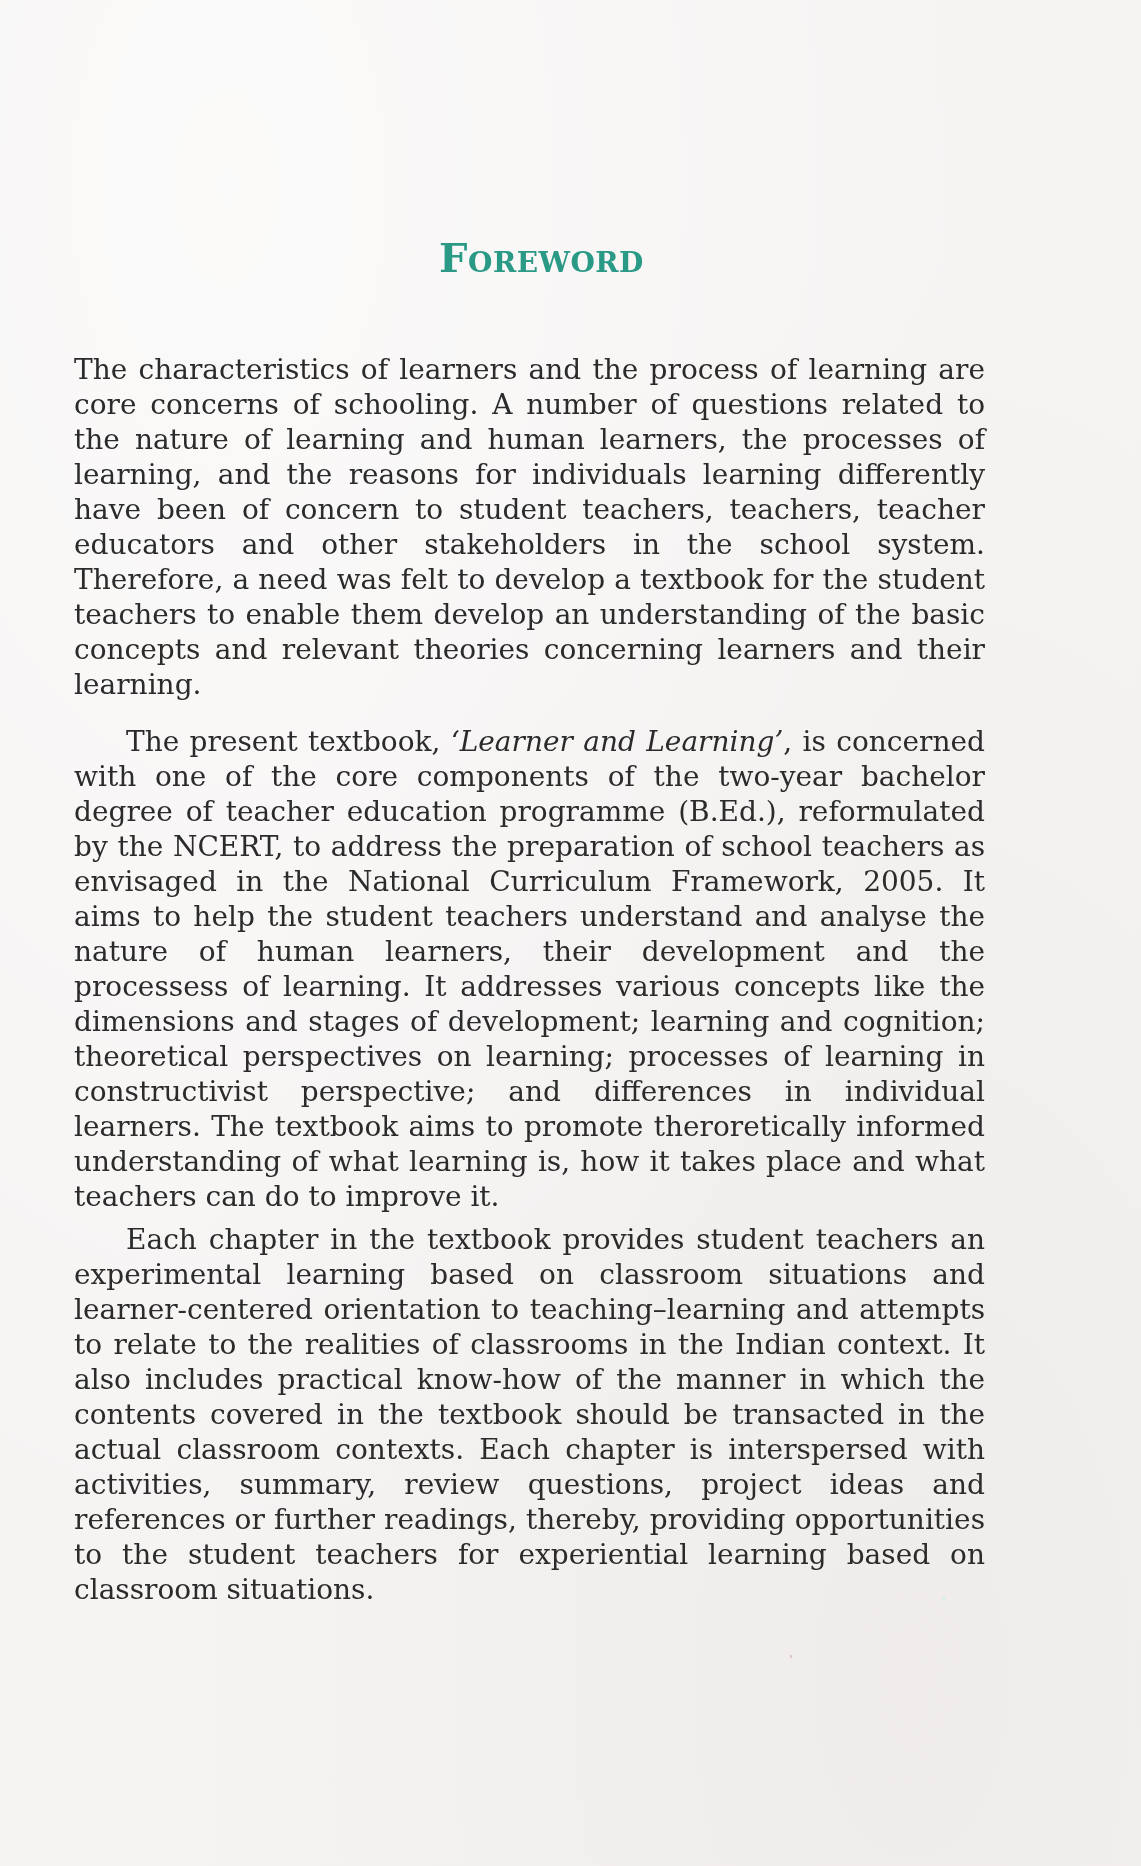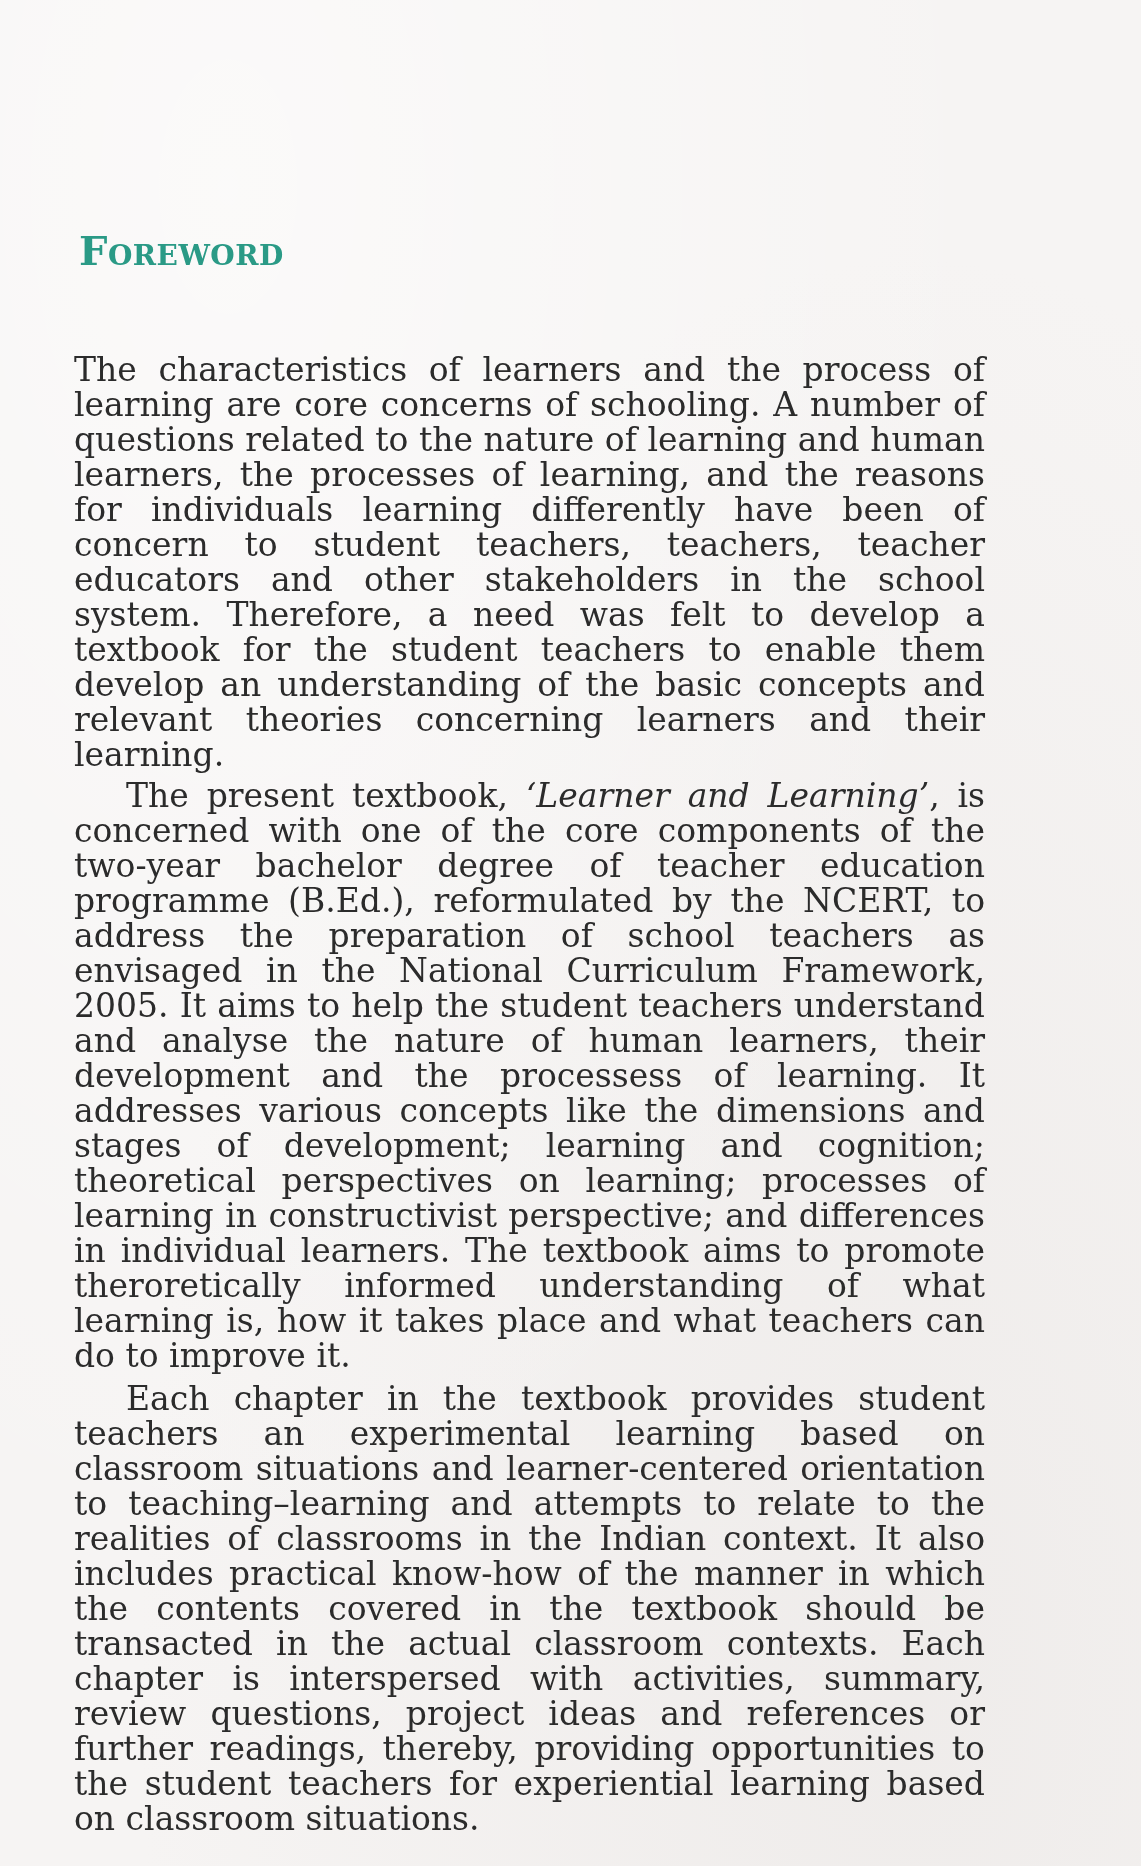--- a/index.html
+++ b/index.html
@@ -19,43 +19,44 @@
     position: absolute;
     left: 74px;
     top: 0;
     width: 911px;
   }
   .heading {
     position: absolute;
     top: 222px;
     left: 0;
     width: 911px;
-    margin: 5px;
+    text-align: center;
+    margin: 12px;
     font-family: "DejaVu Serif", "Liberation Serif", serif;
     font-weight: bold;
     font-variant: small-caps;
     letter-spacing: 0.5px;
     font-size: 40px;
     line-height: 48px;
     color: #2a9a86;
   }
   .body-text {
     position: absolute;
     top: 352px;
     left: 0;
     width: 911px;
-    font-size: 33px;
+    font-size: 28px;
     line-height: 35px;
     text-align: justify;
     font-family: "DejaVu Serif", "Liberation Serif", serif;
   }
   .para { margin: 0; }
   .para.indent { text-indent: 52px; }
   .para + .para { margin-top: 8px; }
-  .para.first-after { margin-top: 6px; }
+  .para.first-after { margin-top: 22px; }
   .italic { font-style: italic; }
   .speck { position: absolute; width: 2px; height: 3px; background: #9fb; opacity: 0.5; }
 </style>
 </head>
 <body>
 
 <div class="page">
   <h1 class="heading">Foreword</h1>
 
   <div class="body-text">

